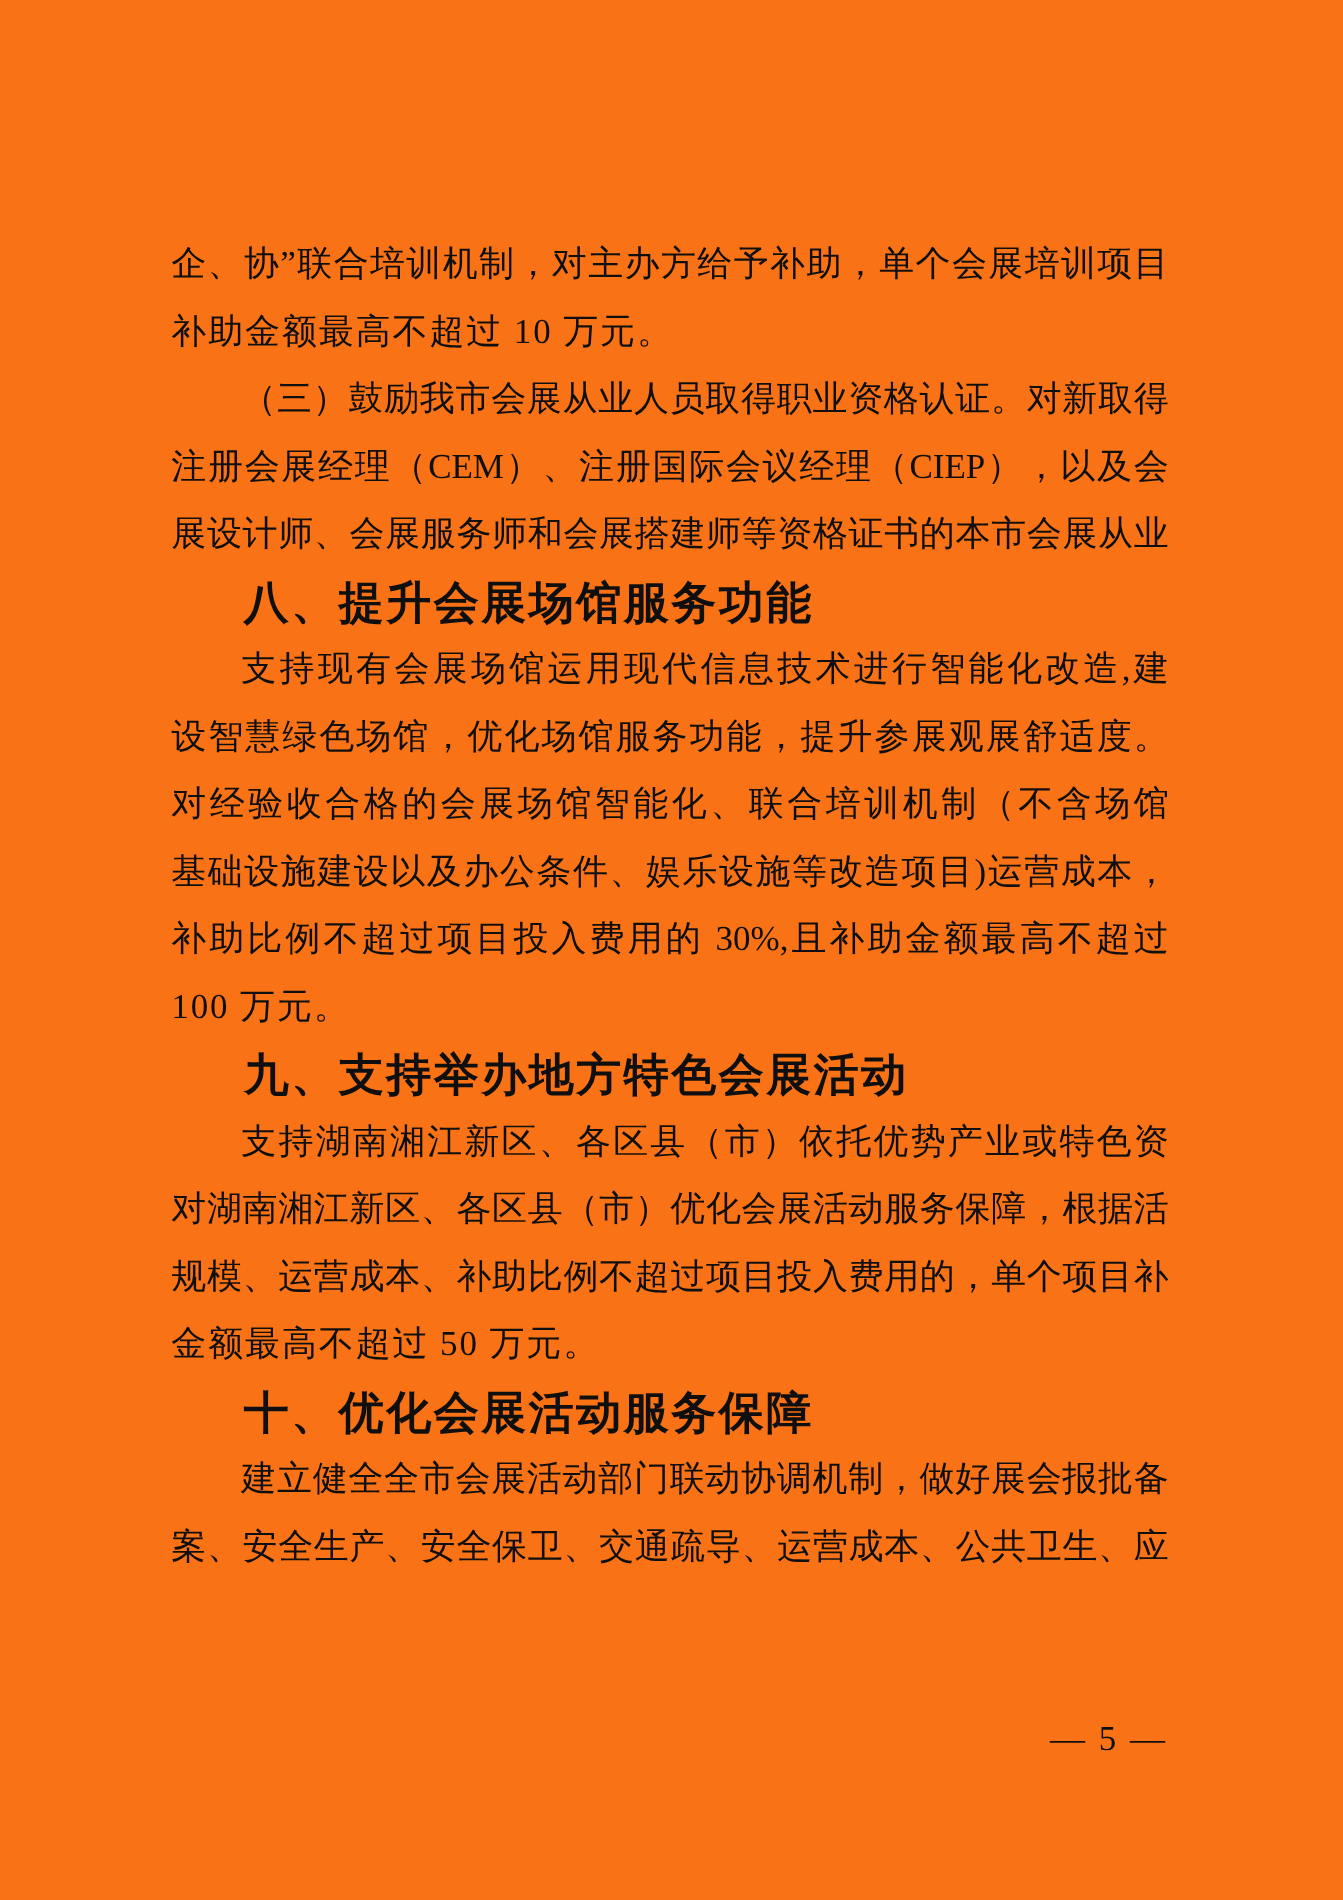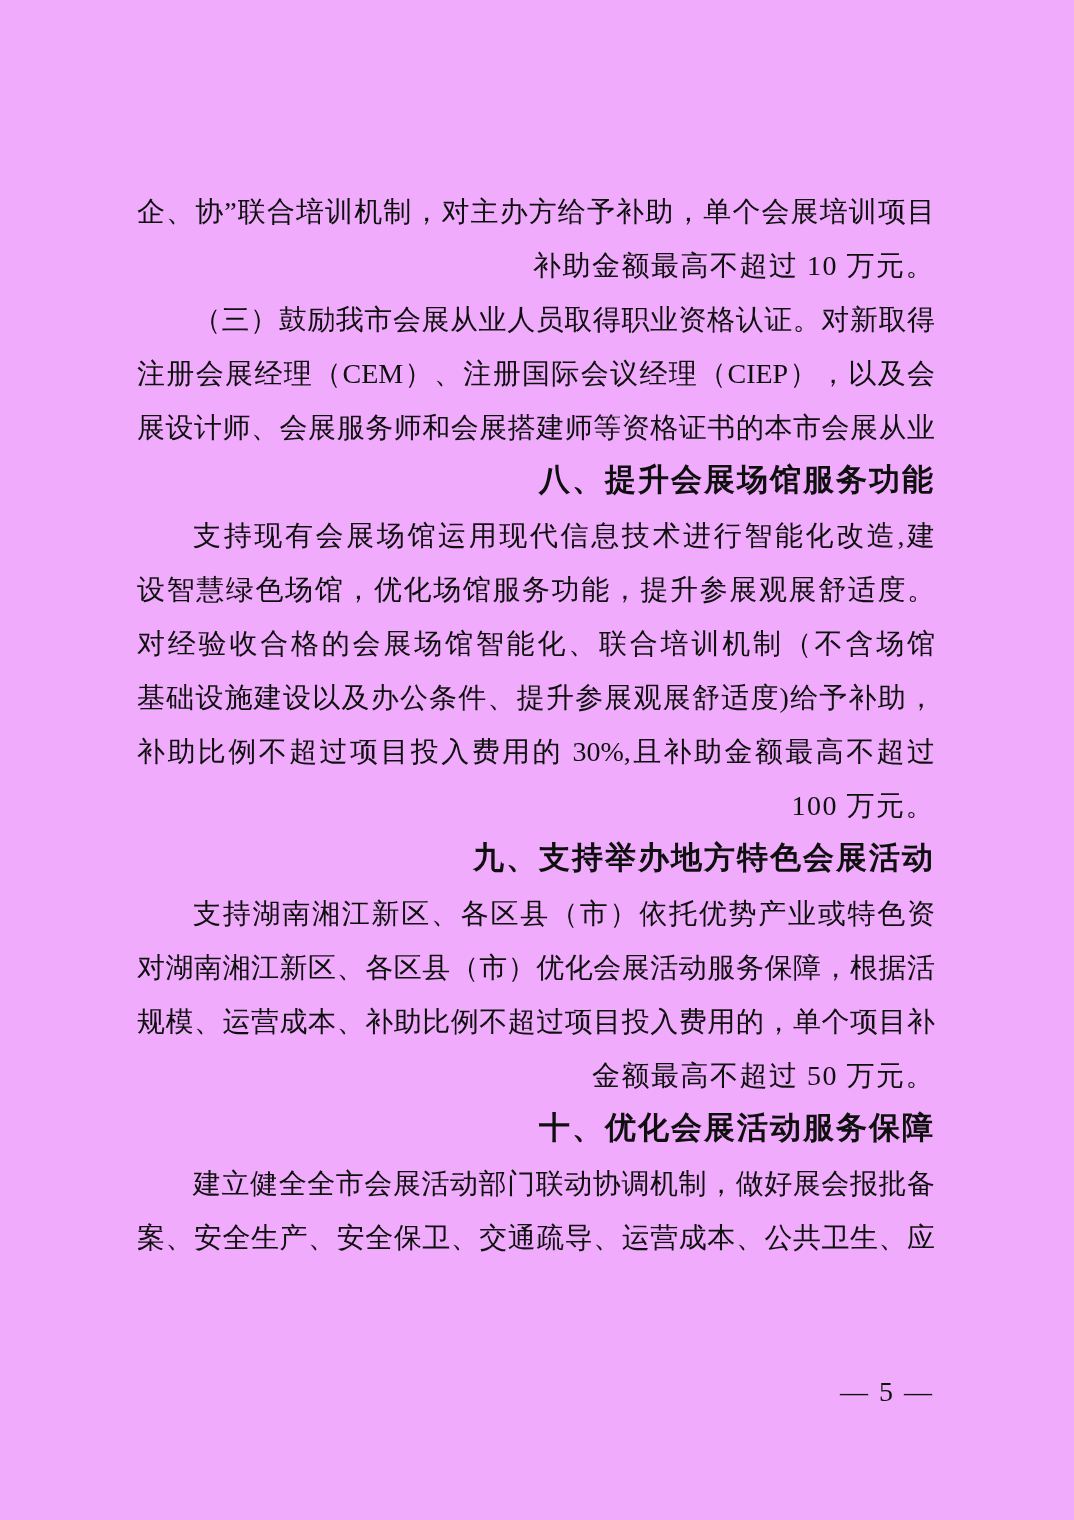--- a/index.html
+++ b/index.html
@@ -2,56 +2,56 @@
 <html><head>
 <meta charset="utf-8">
 <style>
   * { margin: 0; padding: 0; box-sizing: border-box; }
   html, body { background: #e8e8e8; }
   .page {
     position: relative;
     width: 1074px;
     height: 1520px;
     margin: 0 auto;
-    background: #f0abfc;
+    background: #f97316;
     color: #0f0f0f;
     font-family: "Liberation Serif", "DejaVu Serif", serif;
     overflow: hidden;
   }
   .content {
     position: absolute;
     left: 137px;
     top: 185px;
     width: 798px;
   }
   .line {
     height: 54px;
     line-height: 54px;
     font-size: 28px;
     white-space: nowrap;
     overflow: visible;
-    text-align: right;
+    text-align: left;
   }
   
   .jl {
     white-space: normal;
     text-align: justify;
     text-align-last: justify;
     overflow: hidden;
     height: 54px;
   }
   
   .ind { text-indent: 56px; }
   
   .el { letter-spacing: 1.5px; }
   
   .hd {
-    font-family: Liberation Mono, monospace;
+    font-family: Liberation Sans, sans-serif;
     font-weight: 700;
-    font-size: 31px;
+    font-size: 36px;
     text-indent: 58px;
     letter-spacing: 2px;
   }
   .pageno {
     position: absolute;
     top: 1367px;
     right: 140px;
     height: 50px;
     line-height: 50px;
     font-size: 28px;
@@ -70,21 +70,21 @@
 
     <div class="line jl ind">（三）鼓励我市会展从业人员取得职业资格认证。对新取得</div>
     <div class="line jl">注册会展经理（CEM）、注册国际会议经理（CIEP），以及会</div>
     <div class="line jl">展设计师、会展服务师和会展搭建师等资格证书的本市会展从业</div>
 
     <div class="line hd">八、提升会展场馆服务功能</div>
 
     <div class="line jl ind">支持现有会展场馆运用现代信息技术进行智能化改造,建</div>
     <div class="line jl">设智慧绿色场馆，优化场馆服务功能，提升参展观展舒适度。</div>
     <div class="line jl">对经验收合格的会展场馆智能化、联合培训机制（不含场馆</div>
-    <div class="line jl">基础设施建设以及办公条件、提升参展观展舒适度)给予补助，</div>
+    <div class="line jl">基础设施建设以及办公条件、娱乐设施等改造项目)运营成本，</div>
     <div class="line jl">补助比例不超过项目投入费用的 30%,且补助金额最高不超过</div>
     <div class="line el">100 万元。</div>
 
     <div class="line hd">九、支持举办地方特色会展活动</div>
 
     <div class="line jl ind">支持湖南湘江新区、各区县（市）依托优势产业或特色资源，</div>
     <div class="line jl">对湖南湘江新区、各区县（市）优化会展活动服务保障，根据活动</div>
     <div class="line jl">规模、运营成本、补助比例不超过项目投入费用的，单个项目补助</div>
     <div class="line el">金额最高不超过 50 万元。</div>
 

